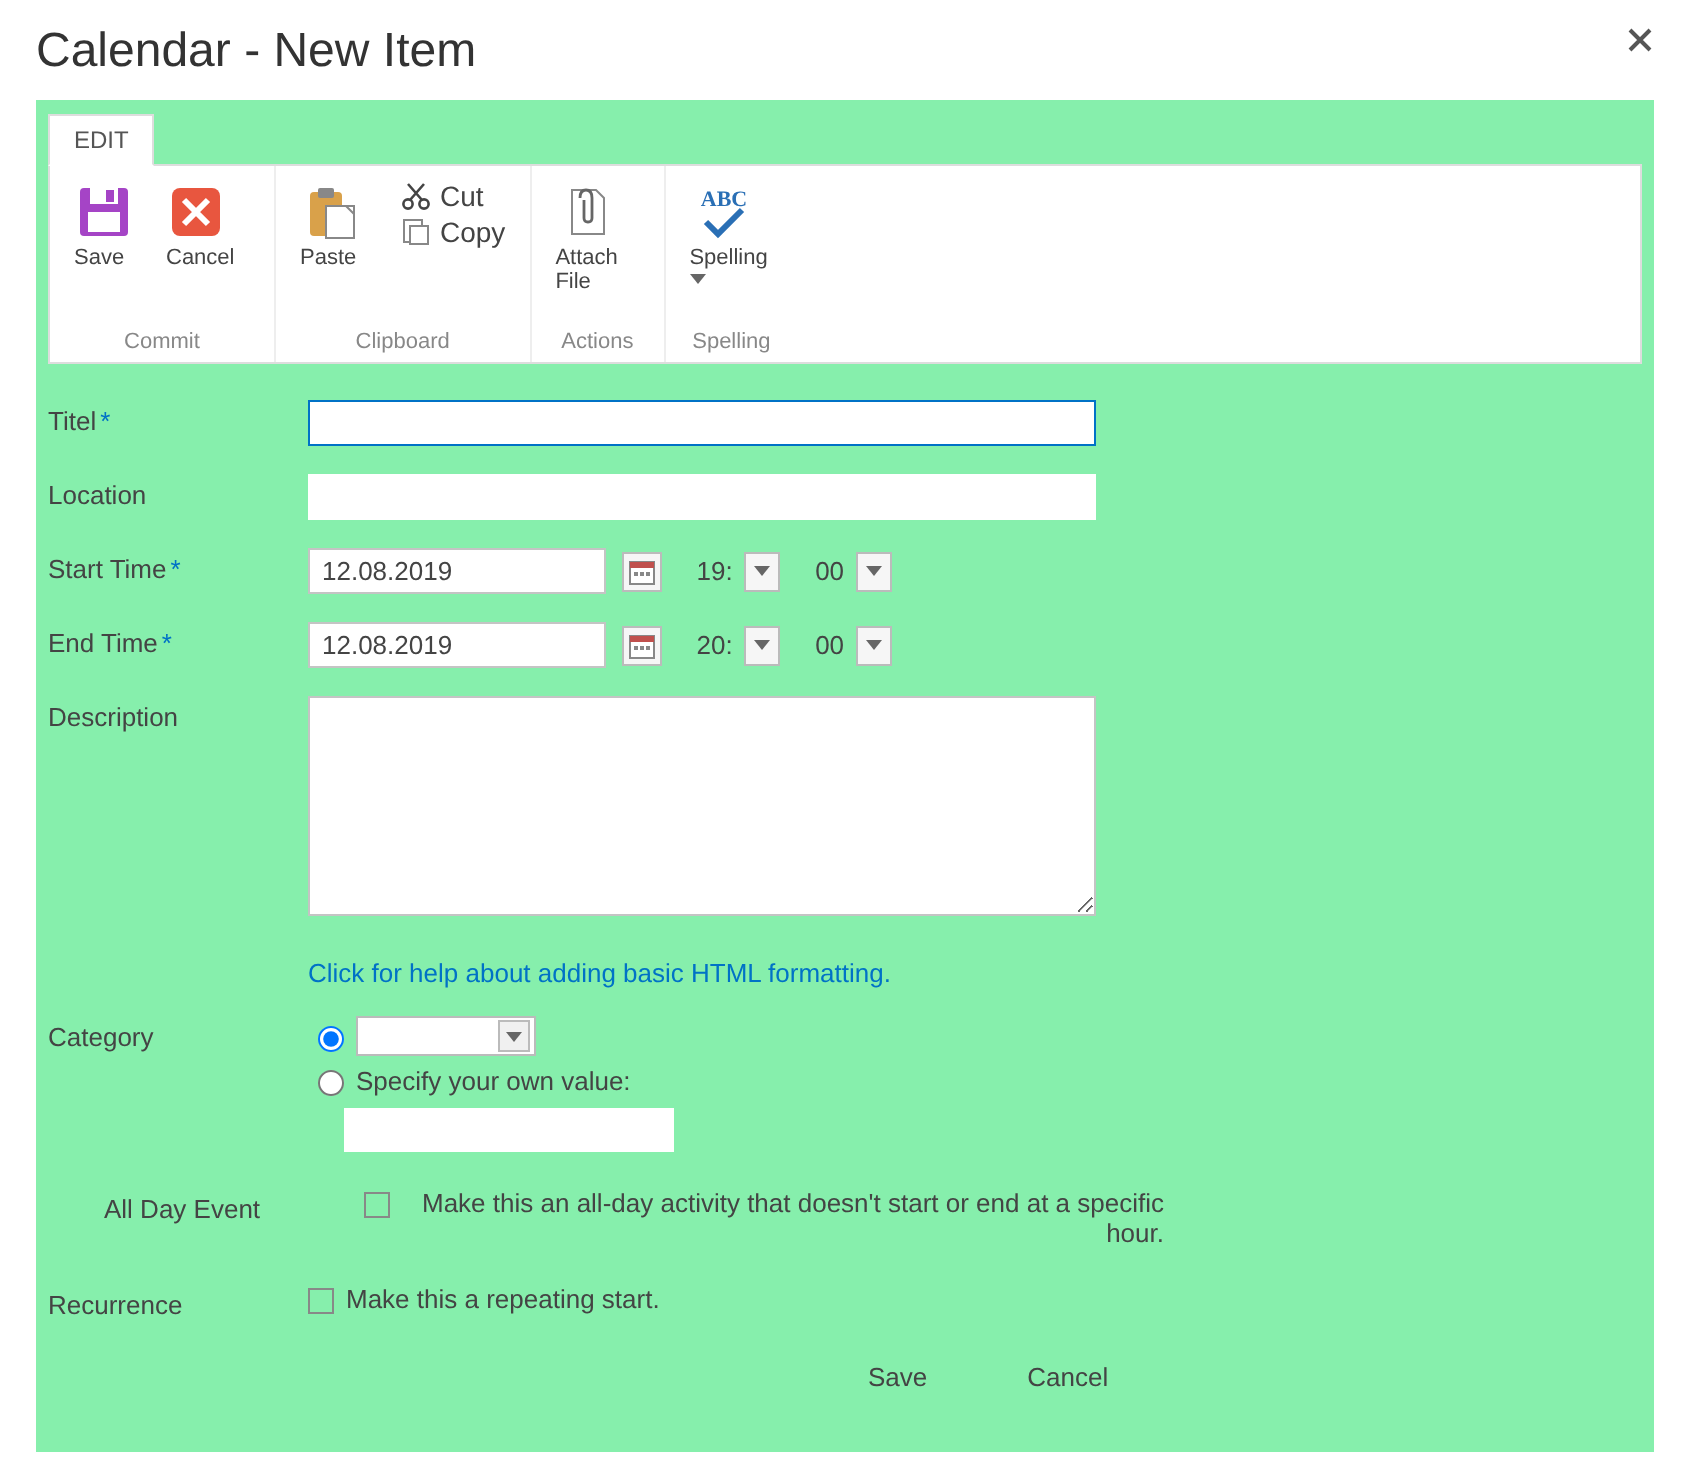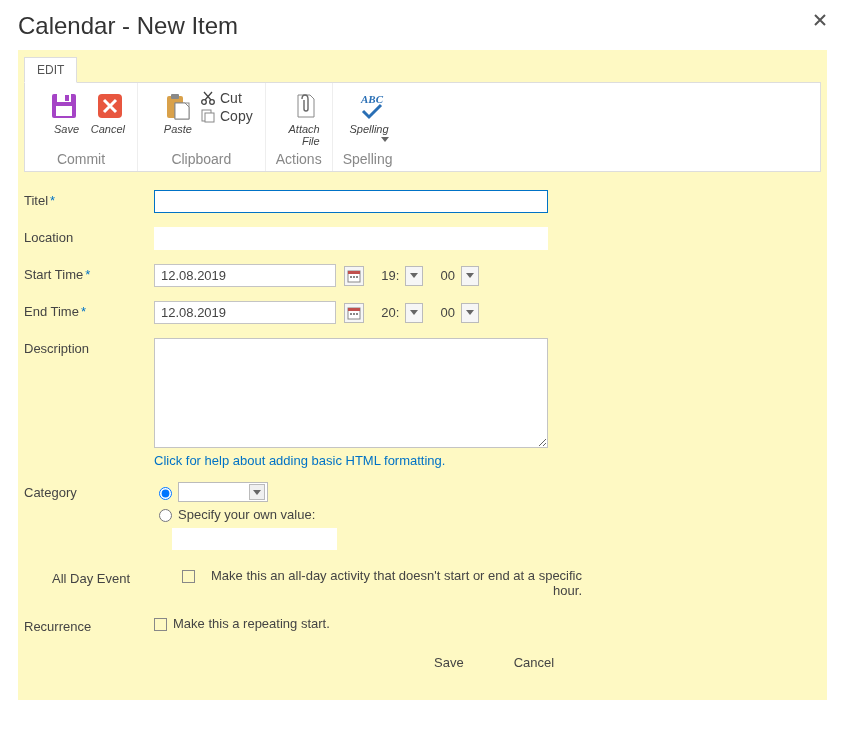--- a/index.html
+++ b/index.html
@@ -27,21 +27,21 @@
     color: #333;
   }
   .close-x {
     font-size: 18px;
     color: #555;
     cursor: pointer;
     line-height: 1;
   }
   .workspace {
     margin: 4px 18px 18px 18px;
-    background: #fef9c3;
+    background: #86efac;
   }
   .tab-strip {
     padding: 6px 6px 0 6px;
   }
   .tab {
     display: inline-block;
     background: #fff;
     border: 1px solid #ddd;
     border-bottom: 1px solid #fff;
     padding: 5px 12px;
@@ -66,48 +66,47 @@
   .ribbon-group:last-child { border-right: none; }
   .ribbon-buttons {
     flex: 1;
     display: flex;
     align-items: flex-start;
     justify-content: center;
   }
   .ribbon-btn {
     display: flex;
     flex-direction: column;
-    align-items: flex-end;
+    align-items: flex-start;
     min-width: 46px;
     padding: 2px 2px;
     cursor: pointer;
     font-size: 11px;
     color: #444;
-    font-style: italic;
   }
   .ribbon-btn svg { margin-bottom: 2px; }
   .ribbon-small-col {
     display: flex;
     flex-direction: column;
     align-items: flex-start;
     margin-left: 4px;
   }
   .ribbon-small-btn {
     display: flex;
     align-items: center;
     font-size: 14px;
     color: #444;
     cursor: pointer;
     padding: 1px 2px;
   }
   .ribbon-small-btn svg { margin-right: 4px; }
   .ribbon-group-label {
-    font-size: 14px;
+    font-size: 11px;
     color: #888;
-    margin-top: 2px;
+    margin-top: 16px;
     text-align: center;
   }
   .form-area {
     padding: 18px 0 30px 6px;
   }
   .form-row {
     display: flex;
     margin-bottom: 14px;
     align-items: flex-start;
   }
@@ -129,21 +128,21 @@
   input[type=text].inp.title-inp {
     width: 394px;
     border: 1px solid #0072c6;
     outline: none;
   }
   input[type=text].inp.loc-inp {
     width: 394px;
     border: 1px solid #fff;
   }
   .date-inp {
-    width: 182px;
+    width: 149px;
     display: inline-block;
     vertical-align: middle;
   }
   .date-picker {
     display: inline-flex;
     align-items: center;
     justify-content: center;
     width: 20px; height: 20px;
     border: 1px solid #bbb;
     background: #f6f6f6;
@@ -167,21 +166,21 @@
     cursor: pointer;
     margin-left: 2px;
   }
   textarea.inp {
     width: 394px;
     height: 110px;
     resize: both;
   }
   .help-link {
     color: #0072c6;
-    margin-top: 2px;
+    margin-top: 18px;
     display: inline-block;
     cursor: pointer;
   }
   .radio-row, .check-row {
     display: flex;
     align-items: center;
     margin-bottom: 4px;
   }
   .radio-row input, .check-row input { margin-right: 6px; }
   .cat-select {

